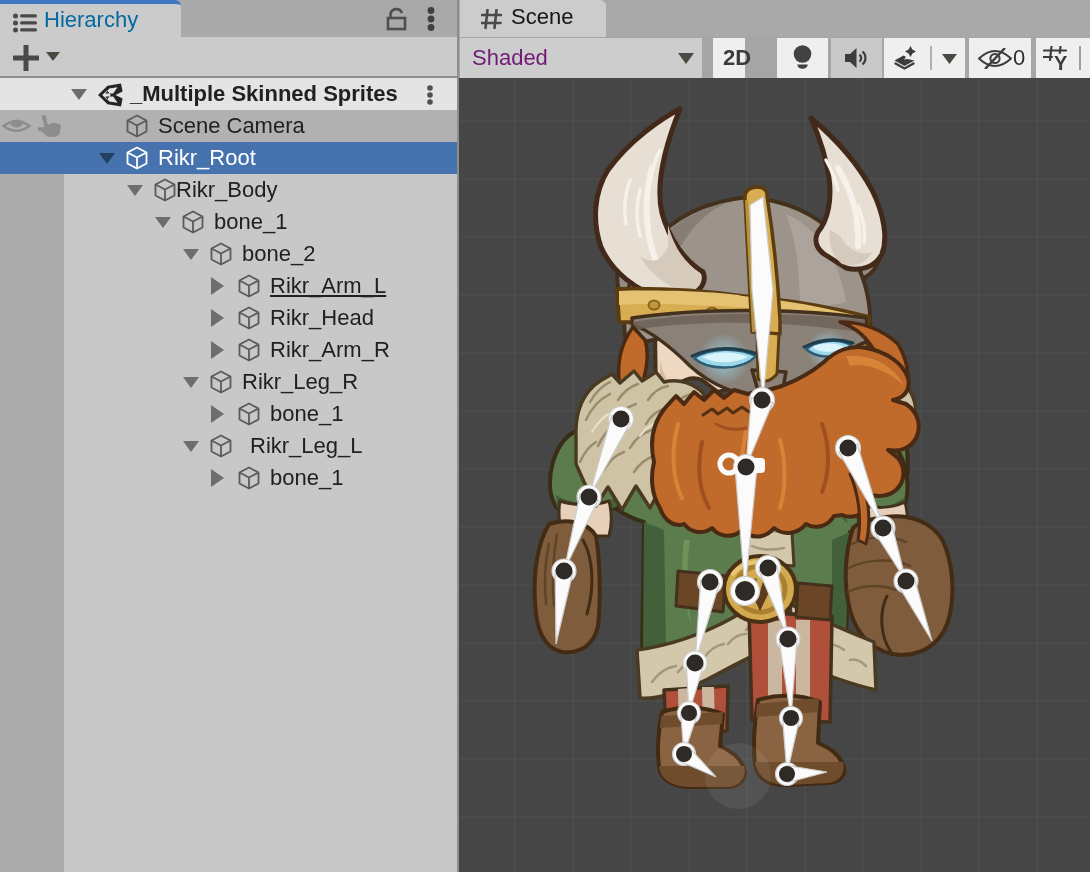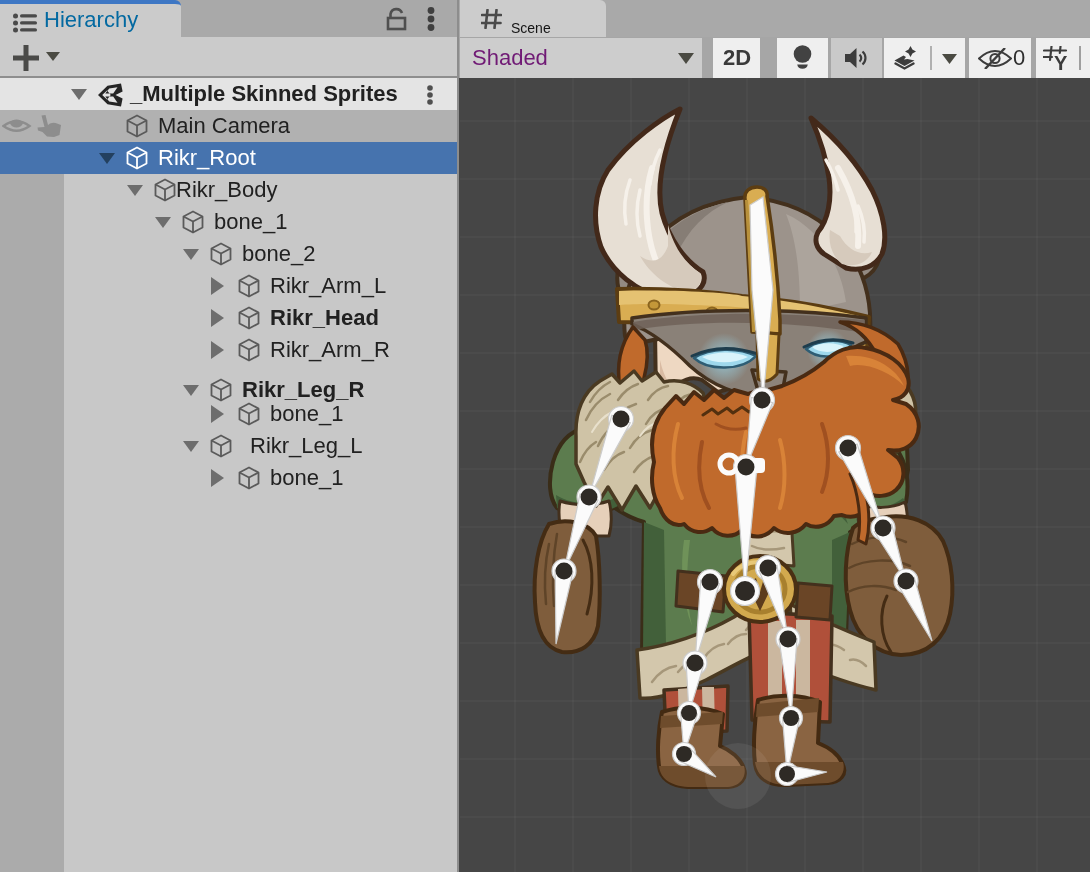--- a/index.html
+++ b/index.html
@@ -23,21 +23,21 @@
   .row .lbl{position:absolute;top:3px;font-size:22px;color:#212121;white-space:nowrap;}
   .tri{position:absolute;top:11px;width:0;height:0;border-left:8px solid transparent;
     border-right:8px solid transparent;border-top:11px solid #6d6d6d;}
   .tri.closed{top:7px;border-top:9px solid transparent;border-bottom:9px solid transparent;
     border-left:13px solid #6d6d6d;border-right:none;}
   .cub{position:absolute;top:4px;width:24px;height:24px;}
   
   #right{position:absolute;left:459px;top:0;width:631px;height:872px;background:#464646;}
   #rtabbar{position:absolute;left:0;top:0;width:631px;height:37px;background:#a9a9a9;}
   #rtab{position:absolute;left:1px;top:0;width:146px;height:37px;background:#cccccc;border-radius:0 6px 0 0;}
-  #rtab span{position:absolute;left:51px;top:20px;font-size:14px;color:#151515;}
+  #rtab span{position:absolute;left:51px;top:4px;font-size:22px;color:#151515;}
   #rtoolbar{position:absolute;left:0;top:37px;width:631px;height:41px;background:#a6a6a6;}
   .seg{position:absolute;top:1px;height:40px;background:#efefef;}
   #divider{position:absolute;left:457px;top:0;width:2px;height:872px;background:#8d8d8d;}
 </style>
 </head>
 <body>
 <div id="app">
   <div id="left">
     <div id="ltabbar">
       <div id="ltab">
@@ -90,21 +90,21 @@
             </g>
           </svg>
         </div>
         <div class="row" style="top:32px;background:#b1b1b1;">
           <div class="cub" style="left:125px;"><svg viewBox="0 0 24 24" width="24" height="24">
               <g fill="none" stroke="#5a5a5a" stroke-width="1.8" stroke-linejoin="round">
                 <path d="M 12 1.5 L 21.5 6.5 L 21.5 17.5 L 12 22.5 L 2.5 17.5 L 2.5 6.5 Z"></path>
                 <path d="M 2.5 6.5 L 12 11.5 L 21.5 6.5 M 12 11.5 L 12 22.5"></path>
               </g>
             </svg></div>
-          <span class="lbl" style="left:158px;">Main Camera</span>
+          <span class="lbl" style="left:158px;">Scene Camera</span>
           <svg class="abs" style="left:2px;top:117px;top:5px" width="60" height="22" viewBox="0 0 60 22">
             <g fill="none" stroke="#8d8d8d" stroke-width="2.4">
               <path d="M 1.5 11 Q 14.5 1.5 27.5 11 Q 14.5 20.5 1.5 11 Z"></path>
             </g>
             <path d="M 8 8.5 A 7.2 7.2 0 0 1 21 8.5 A 7.2 7.2 0 0 1 8 8.5 Z" fill="#8d8d8d"></path>
             <g fill="#8d8d8d">
               <path d="M 39.5 0.5 L 43.5 0 L 46 10 L 48 8.5 Q 52 7 55 8.5 L 59 10 L 57.5 20 L 52 22 L 45 21.5 L 40.5 17 L 36 15.5 L 35.5 12.5 L 42.5 12 Z"></path>
             </g>
           </svg>
         </div>
@@ -149,43 +149,43 @@
           <span class="lbl" style="left:242px;">bone_2</span>
         </div>
         <div class="row" style="top:192px;">
           <div class="tri closed" style="left:211px;"></div>
           <div class="cub" style="left:237px;"><svg viewBox="0 0 24 24" width="24" height="24">
               <g fill="none" stroke="#5a5a5a" stroke-width="1.8" stroke-linejoin="round">
                 <path d="M 12 1.5 L 21.5 6.5 L 21.5 17.5 L 12 22.5 L 2.5 17.5 L 2.5 6.5 Z"></path>
                 <path d="M 2.5 6.5 L 12 11.5 L 21.5 6.5 M 12 11.5 L 12 22.5"></path>
               </g>
             </svg></div>
-          <span class="lbl" style="left:270px;">Rikr_Arm_L</span>
-        </div>
-        <div class="row" style="top:224px;font-weight:bold;">
+          <span class="lbl" style="left:270px;text-decoration:underline;">Rikr_Arm_L</span>
+        </div>
+        <div class="row" style="top:224px;">
           <div class="tri closed" style="left:211px;"></div>
           <div class="cub" style="left:237px;"><svg viewBox="0 0 24 24" width="24" height="24">
               <g fill="none" stroke="#5a5a5a" stroke-width="1.8" stroke-linejoin="round">
                 <path d="M 12 1.5 L 21.5 6.5 L 21.5 17.5 L 12 22.5 L 2.5 17.5 L 2.5 6.5 Z"></path>
                 <path d="M 2.5 6.5 L 12 11.5 L 21.5 6.5 M 12 11.5 L 12 22.5"></path>
               </g>
             </svg></div>
           <span class="lbl" style="left:270px;">Rikr_Head</span>
         </div>
         <div class="row" style="top:256px;">
           <div class="tri closed" style="left:211px;"></div>
           <div class="cub" style="left:237px;"><svg viewBox="0 0 24 24" width="24" height="24">
               <g fill="none" stroke="#5a5a5a" stroke-width="1.8" stroke-linejoin="round">
                 <path d="M 12 1.5 L 21.5 6.5 L 21.5 17.5 L 12 22.5 L 2.5 17.5 L 2.5 6.5 Z"></path>
                 <path d="M 2.5 6.5 L 12 11.5 L 21.5 6.5 M 12 11.5 L 12 22.5"></path>
               </g>
             </svg></div>
           <span class="lbl" style="left:270px;">Rikr_Arm_R</span>
         </div>
-        <div class="row" style="top:296px;font-weight:bold;">
+        <div class="row" style="top:288px;">
           <div class="tri " style="left:183px;"></div>
           <div class="cub" style="left:209px;"><svg viewBox="0 0 24 24" width="24" height="24">
               <g fill="none" stroke="#5a5a5a" stroke-width="1.8" stroke-linejoin="round">
                 <path d="M 12 1.5 L 21.5 6.5 L 21.5 17.5 L 12 22.5 L 2.5 17.5 L 2.5 6.5 Z"></path>
                 <path d="M 2.5 6.5 L 12 11.5 L 21.5 6.5 M 12 11.5 L 12 22.5"></path>
               </g>
             </svg></div>
           <span class="lbl" style="left:242px;">Rikr_Leg_R</span>
         </div>
         <div class="row" style="top:320px;">
@@ -443,21 +443,21 @@
         <span>Scene</span>
       </div>
     </div>
     <div id="rtoolbar">
       <div class="seg" style="left:1px;width:242px;background:#cdcdcd;">
         <span style="position:absolute;left:12px;top:7px;font-size:22px;color:#701a75;">Shaded</span>
         <svg class="abs" style="left:218px;top:15px" width="16" height="11" viewBox="0 0 16 11">
             <path d="M0 0 L16 0 L8 11 Z" fill="#4a4a42"></path>
           </svg>
       </div>
-      <div class="seg" style="left:254px;width:32px;padding-left:15px;">
+      <div class="seg" style="left:254px;width:32px;">
         <span style="position:absolute;left:10px;top:7px;font-size:22px;font-weight:600;color:#3a3a3a;">2D</span>
       </div>
       <div class="seg" style="left:318px;width:51px;">
         <svg class="abs" style="left:16px;top:7px" width="19" height="27" viewBox="0 0 19 27">
           <circle cx="9.5" cy="9" r="8.8" fill="#424242"></circle>
           <path d="M 4.2 19.5 A 5.4 5.4 0 0 0 14.8 19.5 Z" fill="#424242"></path>
         </svg>
       </div>
       <div class="seg" style="left:372px;width:51px;background:#c9c9c9;">
         <svg class="abs" style="left:14px;top:10px" width="24" height="20" viewBox="0 0 24 20">

